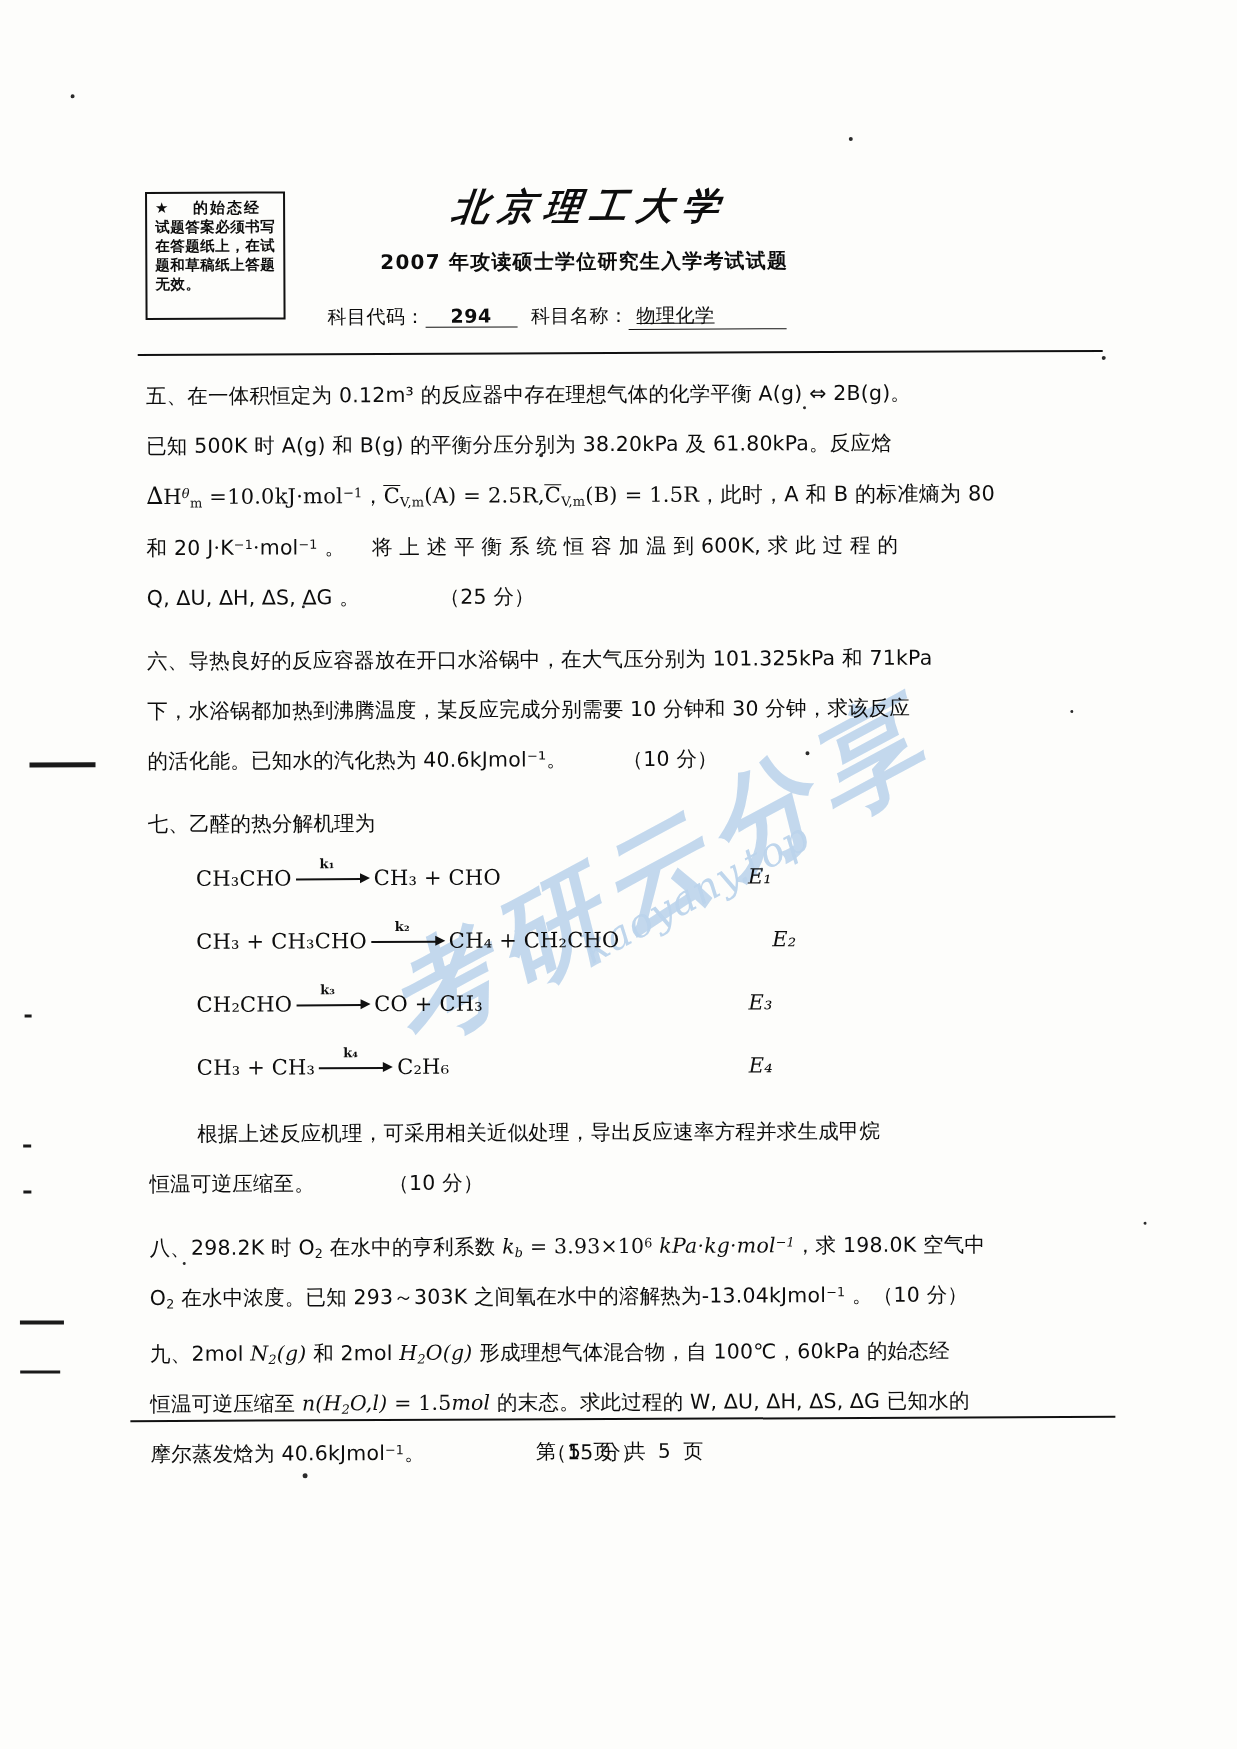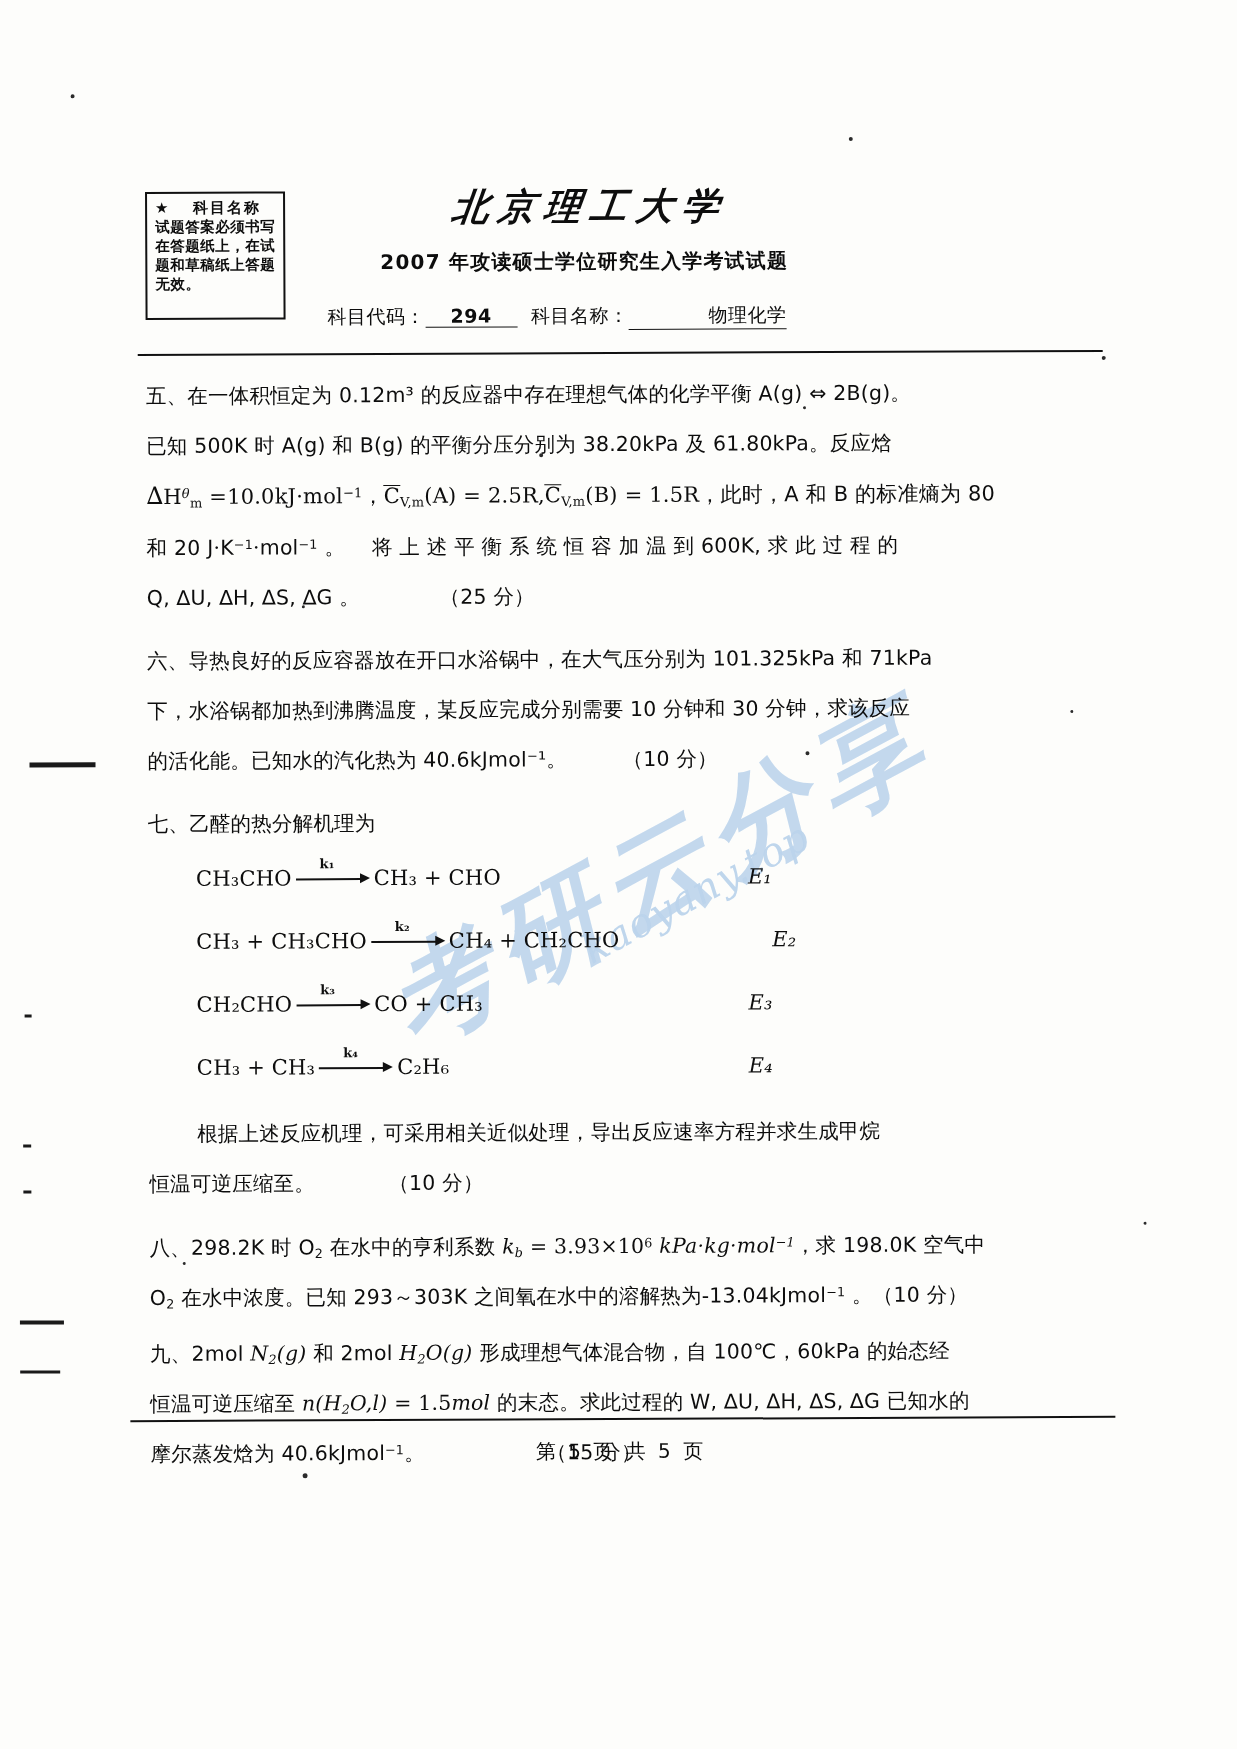--- a/index.html
+++ b/index.html
@@ -57,21 +57,21 @@
     display:flex;align-items:baseline;
   }
   .subject-line .lbl{font-weight:500;}
   .ul{
     display:inline-block;
     border-bottom:1.6px solid #111;
     text-align:center;
     font-weight:bold;
   }
   .code-val{width:92px;}
-  .name-val{width:150px;text-align:right;padding-left:8px;font-weight:500;}
+  .name-val{width:150px;text-align:left;padding-left:8px;font-weight:500;text-decoration:underline;}
   .hrule{
     position:absolute;left:140px;top:352px;width:965px;height:0;
     border-top:2.2px solid #111;
   }
 
   
   .body{position:absolute;left:0;top:360px;width:100%;}
   .line{
     position:absolute;
     font-size:20.5px;
@@ -160,21 +160,21 @@
 <body>
 
 <div class="page">
 
   <div class="header">
 
     <div class="notice">
       <div class="notice-title">
         <span>★</span>
         <span style="display:inline-block;width:8px"></span>
-        <span>科目名称</span>
+        <span>的始态经</span>
       </div>
       <div class="notice-body">试题答案必须书写在答题纸上，在试题和草稿纸上答题无效。</div>
     </div>
 
     <div class="uni-name">北京理工大学</div>
 
     <div class="exam-title">2007 年攻读硕士学位研究生入学考试试题</div>
 
     <div class="subject-line">
       <span class="lbl">科目代码：</span>

